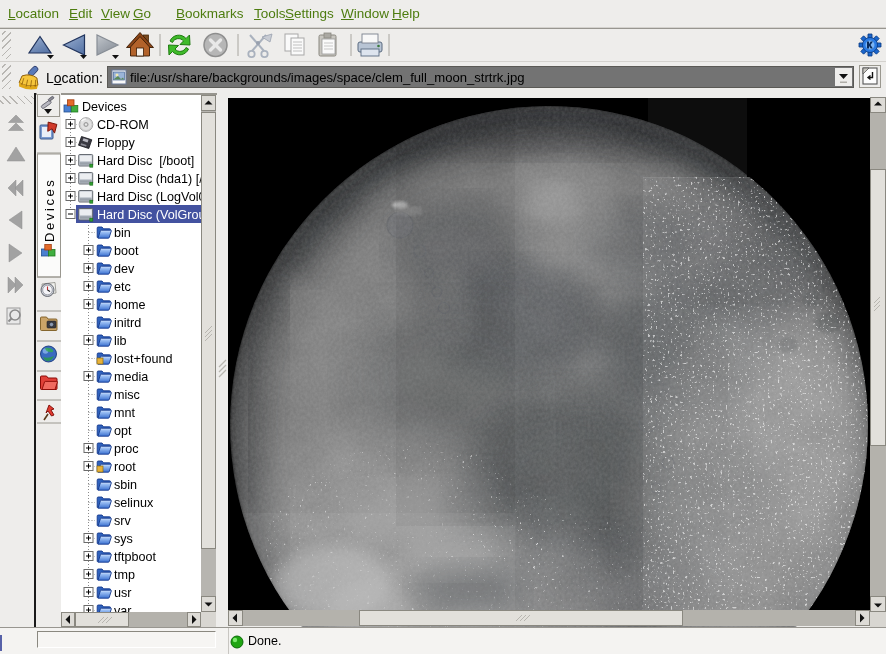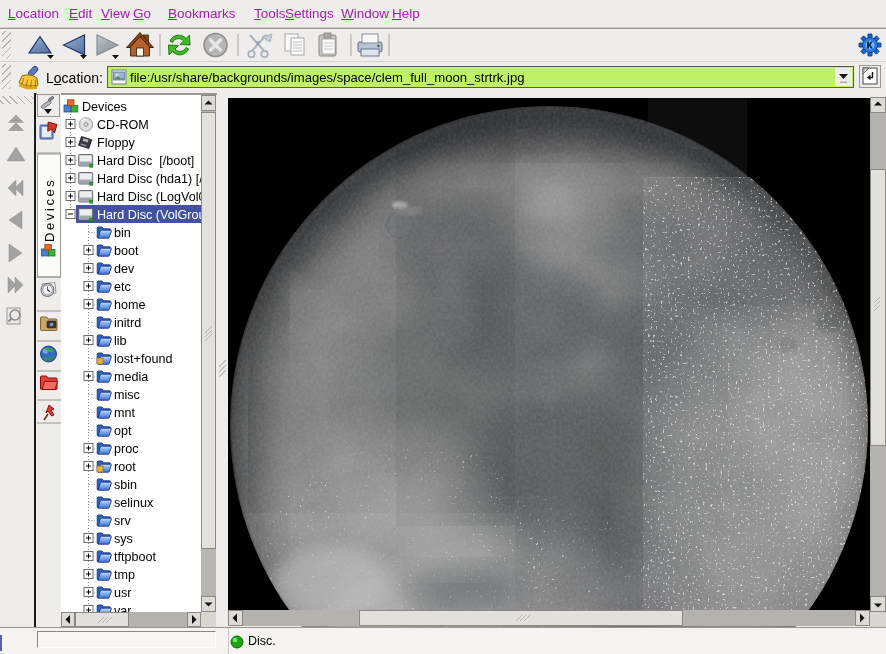--- a/index.html
+++ b/index.html
@@ -1,32 +1,32 @@
 <!DOCTYPE html>
 <html><head>
 <meta charset="utf-8">
 <style>
   * { margin:0; padding:0; box-sizing:border-box; }
   html,body { width:886px; height:654px; overflow:hidden; }
   body { font-family:"Liberation Sans", sans-serif; background:#eeedeb; position:relative; }
   .abs { position:absolute; }
   
   #menubar { left:0; top:0; width:886px; height:28px; background:#eeedeb; }
-  #menubar .mi { position:absolute; top:6px; font-size:13.5px; color:#a21caf; }
+  #menubar .mi { position:absolute; top:6px; font-size:13.5px; color:#4d7c0f; }
   #menubar .mi u { text-decoration:underline; }
   .hsep { left:0; width:886px; height:2px; border-top:1px solid #d4d2ce; border-bottom:1px solid #989690; }
   
   .grip { width:9px; background:
       repeating-linear-gradient(135deg, transparent 0 2px, #b8b6b2 2px 3px, transparent 3px 5px); }
   
   #toolbar { left:0; top:29px; width:886px; height:32px; background:#eeedeb; }
   
   #locbar { left:0; top:62px; width:886px; height:29px; background:#eeedeb; }
   #locbar .lab { position:absolute; left:46px; top:8px; font-size:14px; }
-  #locfield { position:absolute; left:107px; top:4px; width:747px; height:22px; background:#bef264; border:1px solid #5a5955; }
+  #locfield { position:absolute; left:107px; top:4px; width:747px; height:22px; background:#737373; border:1px solid #5a5955; }
   #locfield .txt { position:absolute; left:22px; top:3px; font-size:13.1px; white-space:nowrap; }
   #combo-arrow { position:absolute; right:1px; top:1px; width:17px; height:18px; background:#eeedeb; }
   
   #mainframe { left:0; top:93px; width:886px; height:534px; background:#eeedeb; border-top:2px solid #98968f; }
   
   #vtb { left:0; top:93px; width:36px; height:534px; background:#eeedeb; border-right:2px solid #1a1a1a; }
   #vtb .hgrip { position:absolute; left:0; top:3px; width:34px; height:8px;
       background:repeating-linear-gradient(45deg, transparent 0 2px, #b8b6b2 2px 3px, transparent 3px 5px); }
   
   #tabcol { left:37px; top:93px; width:24px; height:534px; background:#eeedeb; border-right:1px solid #989690; }
@@ -41,21 +41,21 @@
   
   #statusbar { left:0; top:627px; width:886px; height:27px; background:#f4f3f1; border-top:1px solid #989690; }
 </style>
 </head>
 <body>
   <div class="abs" id="menubar">
     <span class="mi" style="left:8px"><u>L</u>ocation</span>
     <span class="mi" style="left:69px"><u>E</u>dit</span>
     <span class="mi" style="left:101px"><u>V</u>iew</span>
     <span class="mi" style="left:133px"><u>G</u>o</span>
-    <span class="mi" style="left:168px"><u>B</u>ookmarks</span>
+    <span class="mi" style="left:176px"><u>B</u>ookmarks</span>
     <span class="mi" style="left:254px"><u>T</u>ools</span>
     <span class="mi" style="left:285px"><u>S</u>ettings</span>
     <span class="mi" style="left:341px"><u>W</u>indow</span>
     <span class="mi" style="left:392px"><u>H</u>elp</span>
   </div>
   <div class="abs hsep" style="top:27px"></div>
   <div class="abs" id="toolbar">
     <div class="grip abs" style="left:2px;top:2px;height:28px"></div>
     <svg class="abs" style="left:0;top:0" width="886" height="32" id="tbicons">
 <defs>
@@ -654,14 +654,14 @@
     </svg>
   </div>
   <div class="abs" id="statusbar">
     <div style="position:absolute;left:0;top:7px;width:2px;height:16px;background:#5761a8"></div>
     <div style="position:absolute;left:37px;top:3px;width:179px;height:17px;background:#f6f5f3;border-top:1px solid #8a8880;border-left:1px solid #8a8880;border-bottom:1px solid #fff;border-right:1px solid #fff"></div>
     <div style="position:absolute;left:228px;top:0;width:1px;height:27px;background:#c8c6c2"></div>
     <svg style="position:absolute;left:230px;top:7px" width="14" height="14">
       <circle cx="7" cy="7" r="6" fill="#1fa512" stroke="#0a6a06"></circle>
       <circle cx="5" cy="5" r="2.2" fill="#7de86f"></circle>
     </svg>
-    <span style="position:absolute;left:248px;top:6px;font-size:12.5px">Disc.</span>
+    <span style="position:absolute;left:248px;top:6px;font-size:12.5px">Done.</span>
   </div>
 
 </body></html>

